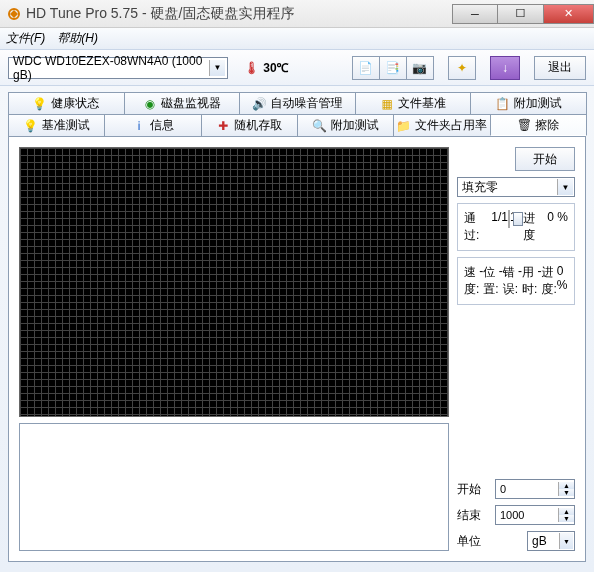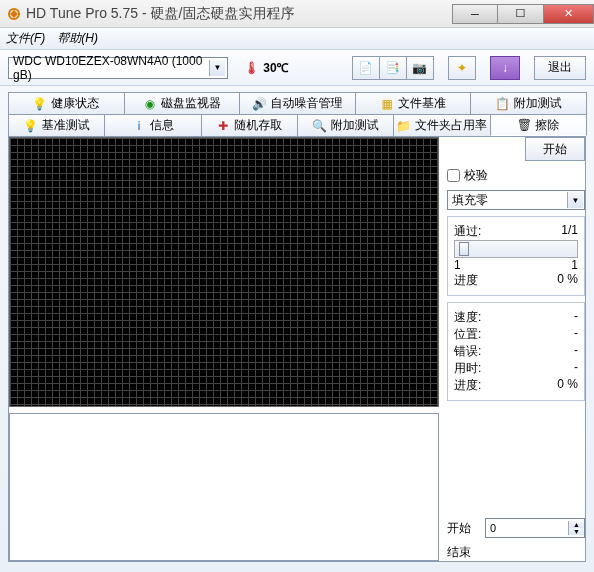--- a/index.html
+++ b/index.html
@@ -29,35 +29,35 @@
 .tool-btn.purple { background: linear-gradient(#b88fe0,#9560c8); color:#fff; font-weight:bold; width:30px; border:1px solid #6a3ea0;}
 .exit-btn { width:52px; height:24px; border:1px solid #8c9db3; background:linear-gradient(#fdfdfd,#e6ecf5); display:flex; align-items:center; justify-content:center; cursor:default; margin-left:8px; }
 
 .content { position: relative; padding: 6px 8px 8px 8px; height: calc(572px - 28px - 22px - 36px); background: linear-gradient(#f4f7fb,#eaf0f8); }
 .tabs-row { display:flex; }
 .tab { flex:1; border:1px solid #8c9db3; border-bottom:none; background:linear-gradient(#fcfdff,#e7edf6); display:flex; align-items:center; justify-content:center; height:22px; gap:4px; cursor:default; font-size:12px; margin-right:-1px; }
 .tab.active { background:linear-gradient(#fff,#f7fafd); position:relative; z-index:2; border-bottom:1px solid #fff; margin-bottom:-1px; }
 .tab .ticon { width:14px; height:14px; display:inline-flex; align-items:center; justify-content:center; font-size:12px; }
 .ico-green{ color:#1a8f1a; } .ico-pink{ color:#d946a6; } .ico-blue{ color:#1a5fc9;} .ico-red{ color:#c62d2d;} .ico-yellow{ color:#d9a300;} .ico-orange{ color:#e07b00;} .ico-black{ color:#222;}
 
-.tab-panel { border:1px solid #8c9db3; background:#fff; height: calc(100% - 46px); display:flex; gap:8px; position:relative; }
+.tab-panel { border:1px solid #8c9db3; background:#fff; padding:10px; height: calc(100% - 46px); display:flex; gap:8px; position:relative; }
 .left-col { flex:0 0 430px; display:flex; flex-direction:column; gap:6px; }
 .grid-surface { flex: 0 0 270px; background:#000; border:1px solid #666; background-image:
  linear-gradient(#444 1px, transparent 1px),
  linear-gradient(90deg, #444 1px, transparent 1px);
  background-size: 7px 7px; }
 .log-area { flex:1; border:1px solid #8c9db3; background:#fff; }
 
 .right-col { flex:1; display:flex; flex-direction:column; gap:6px; }
 .start-btn { align-self:flex-end; width:60px; height:24px; border:1px solid #8c9db3; background:linear-gradient(#fdfdfd,#e6ecf5); display:flex; align-items:center; justify-content:center; cursor:default; }
 .chk-row { display:flex; align-items:center; gap:4px; }
 .chk-row input { width:13px; height:13px; }
 .select-fill { height:20px; border:1px solid #7a8aa0; display:flex; align-items:center; padding:0 4px; position:relative; background:#fff; }
 .select-fill .dd-arrow { position:absolute; right:1px; top:1px; width:16px; height:16px; display:flex; align-items:center; justify-content:center; font-size:8px; background:linear-gradient(#f5f8fc,#dbe6f4); border-left:1px solid #aaa;}
-.panel-box { border:1px solid #bcc7d8; padding:6px 6px; background:#fff; display:flex; flex-direction:column; }
+.panel-box { border:1px solid #bcc7d8; padding:6px 6px; background:#fff; display:flex; flex-direction:row; }
 .kv { display:flex; justify-content:space-between; font-size:11px; }
 .slider { height:18px; border:1px solid #aaa; background:linear-gradient(#f5f8fc,#e6ecf5); position:relative; }
 .slider .thumb { position:absolute; left:4px; top:1px; width:10px; height:14px; border:1px solid #7a8aa0; background:linear-gradient(#fff,#d8e2ef); }
 .range-row { display:flex; justify-content:space-between; font-size:11px; }
 .frow { display:flex; align-items:center; gap:6px; }
 .frow label { width:32px; }
 .spin { flex:1; display:flex; border:1px solid #7a8aa0; background:#fff; height:20px; align-items:center; }
 .spin input { border:none; flex:1; padding:0 4px; font-size:11px; outline:none; width: 50px; }
 .spin .spin-btns { width:16px; display:flex; flex-direction:column; border-left:1px solid #aaa;}
 .spin .spin-btns div { flex:1; font-size:7px; display:flex; align-items:center; justify-content:center; background:linear-gradient(#f5f8fc,#dbe6f4);}
@@ -170,24 +170,20 @@
     </div>
   <div class="tab-panel">
     <div class="left-col">
       <div class="grid-surface"></div>
       <div class="log-area"></div>
     </div>
     <div class="right-col">
       <div class="start-btn">
           <span>开始</span>
         </div>
-      <div class="chk-row">
-        <input type="checkbox" style="">
-        <span>校验</span>
-      </div>
       <div class="select-fill">
         <span>填充零</span>
         <span class="dd-arrow">▼</span>
       </div>
 
       <div class="panel-box">
         <div class="kv">
             <span>通过:</span>
             <span>1/1</span>
           </div>
@@ -234,16 +230,31 @@
         <div class="spin">
           <input value="0" style="">
           <div class="spin-btns">
               <div>▲</div>
               <div>▼</div>
             </div>
         </div>
       </div>
       <div class="frow">
         <label>结束</label>
+        <div class="spin">
+          <input value="1000" style="">
+          <div class="spin-btns">
+              <div>▲</div>
+              <div>▼</div>
+            </div>
+        </div>
+      </div>
+      <div class="frow">
+        <label>单位</label>
+        <div style="flex:1;"></div>
+        <div class="unit-select">
+          <span>gB</span>
+          <span class="dd-arrow">▼</span>
+        </div>
       </div>
     </div>
   </div>
 </div>
 
 </body></html>

